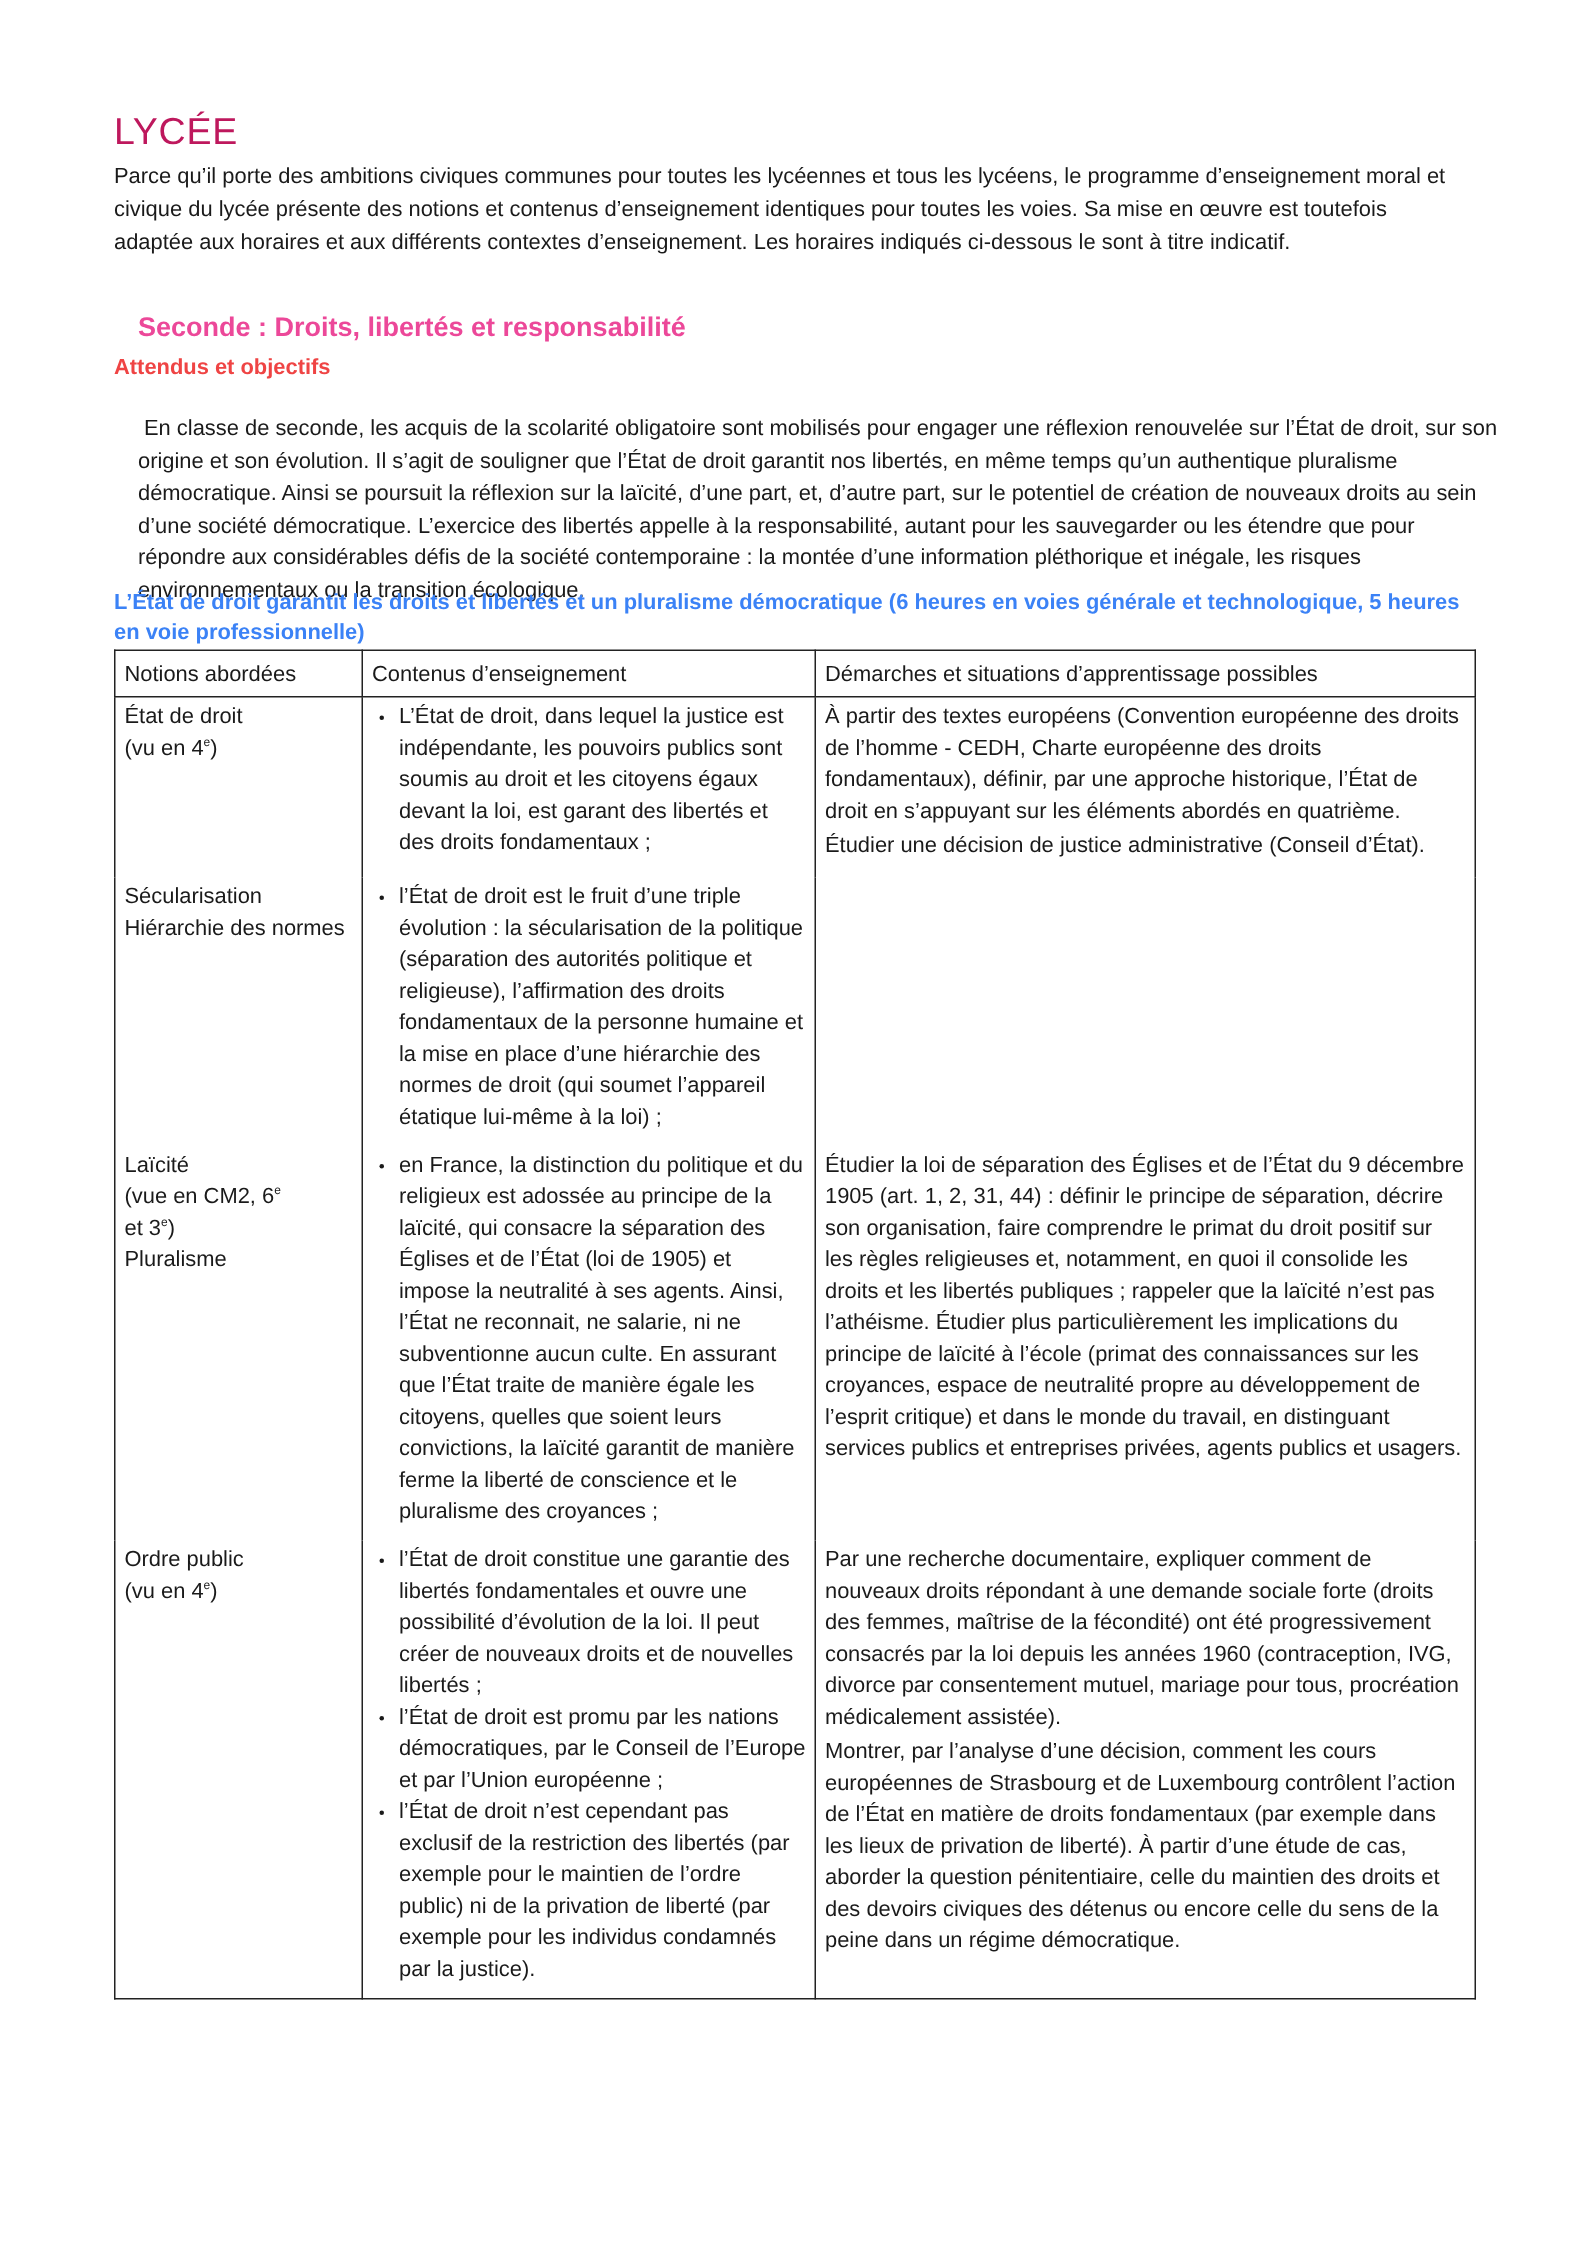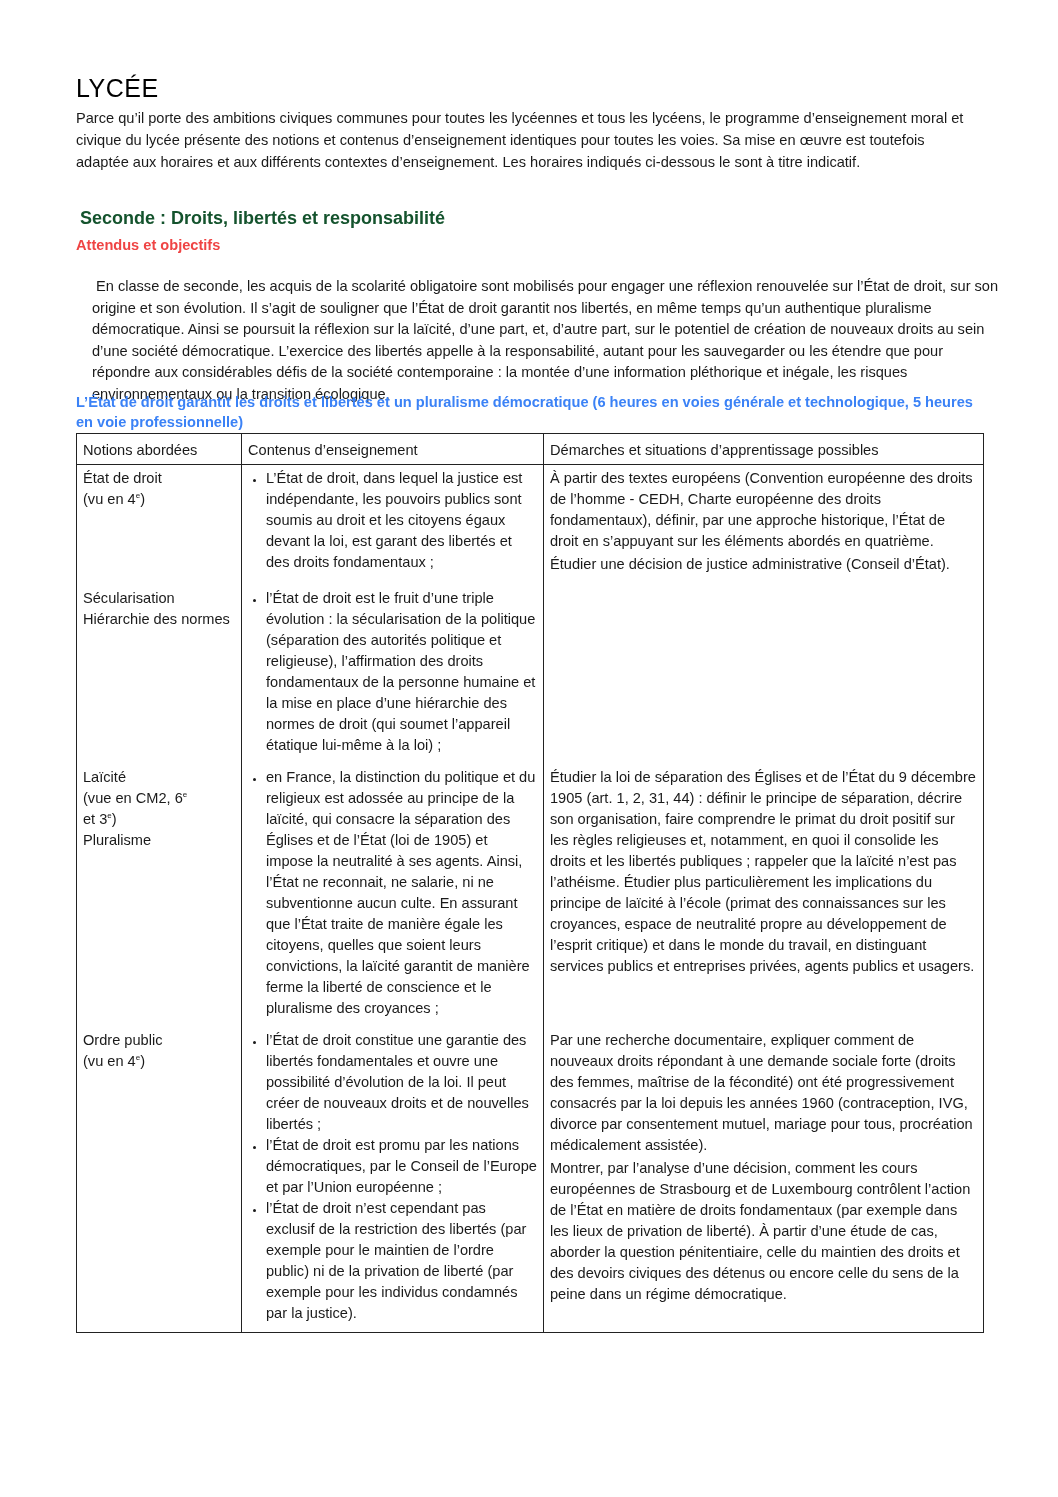--- a/index.html
+++ b/index.html
@@ -3,30 +3,30 @@
 <meta charset="utf-8">
 <style>
   html, body { margin: 0; padding: 0; background: #ffffff; }
   body {
     width: 1058px; height: 1497px; position: relative; overflow: hidden;
     font-family: "Liberation Sans", sans-serif; color: #1a1a1a;
   }
   .page { position: absolute; left: 76px; top: 0; width: 907px; }
   .title {
     position: absolute; top: 74px; left: 0;
-    font-size: 25px; color: #000000; font-weight: normal; letter-spacing: 0.5px;
+    font-size: 25px; color: #be185d; font-weight: normal; letter-spacing: 0.5px;
     margin: 0;
   }
   .intro {
     position: absolute; top: 107px; left: 0; width: 905px;
     font-size: 14.6px; line-height: 22px; margin: 0;
   }
   .h2 {
-    position: absolute; top: 208px; left: 4px; margin: 0;
-    font-size: 18px; font-weight: bold; color: #14532d;
+    position: absolute; top: 208px; left: 16px; margin: 0;
+    font-size: 18px; font-weight: bold; color: #ec4899;
   }
   .h3 {
     position: absolute; top: 237px; left: 0; margin: 0;
     font-size: 14.6px; font-weight: bold; color: #ef4444;
   }
   .objectives {
     position: absolute; top: 260px; left: 0; width: 907px;
     font-size: 14.6px; line-height: 21.6px; margin: 16px; text-indent: 4px;
   }
   .theme {

